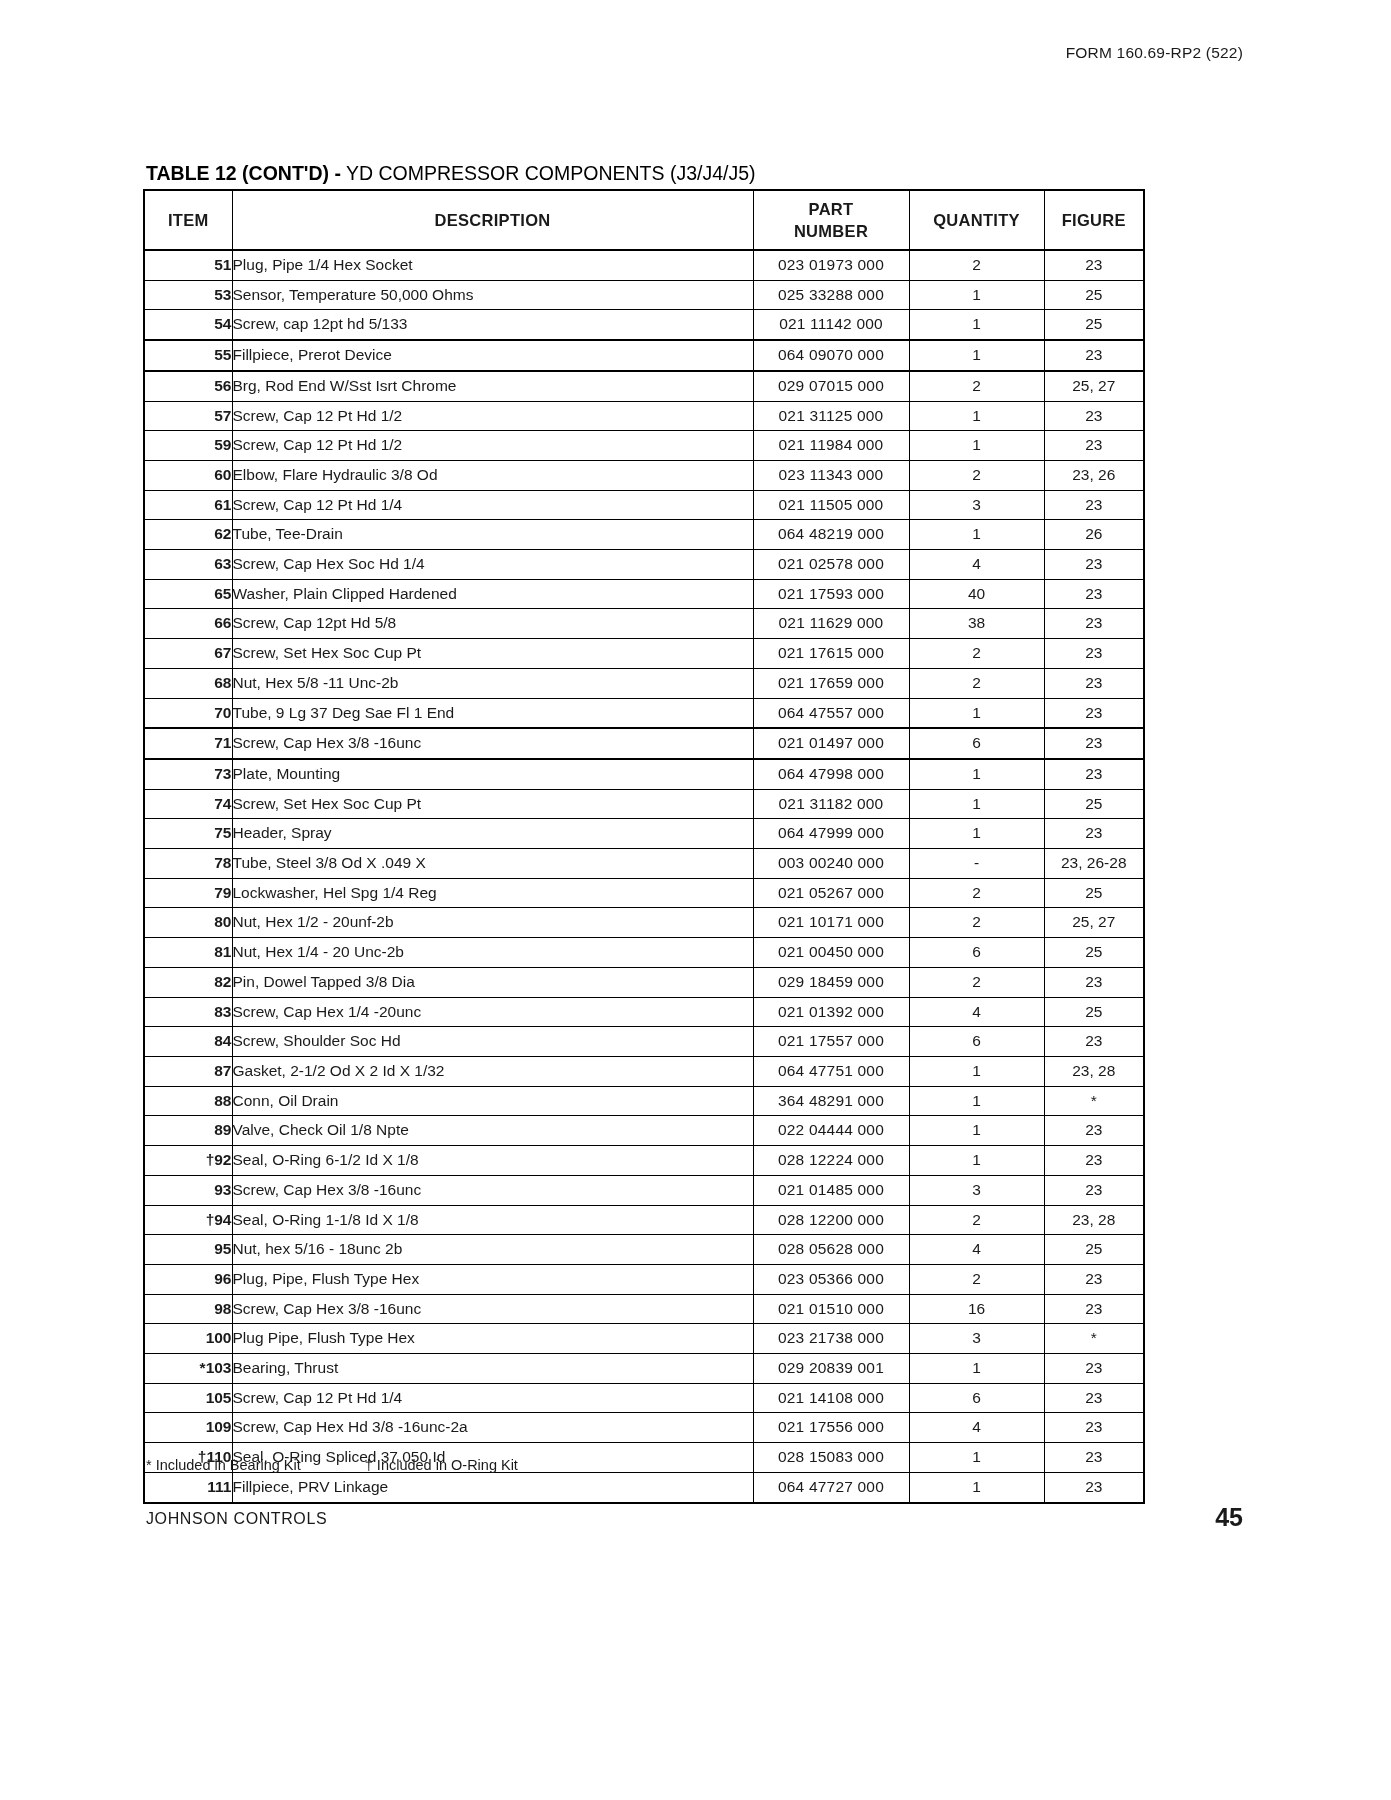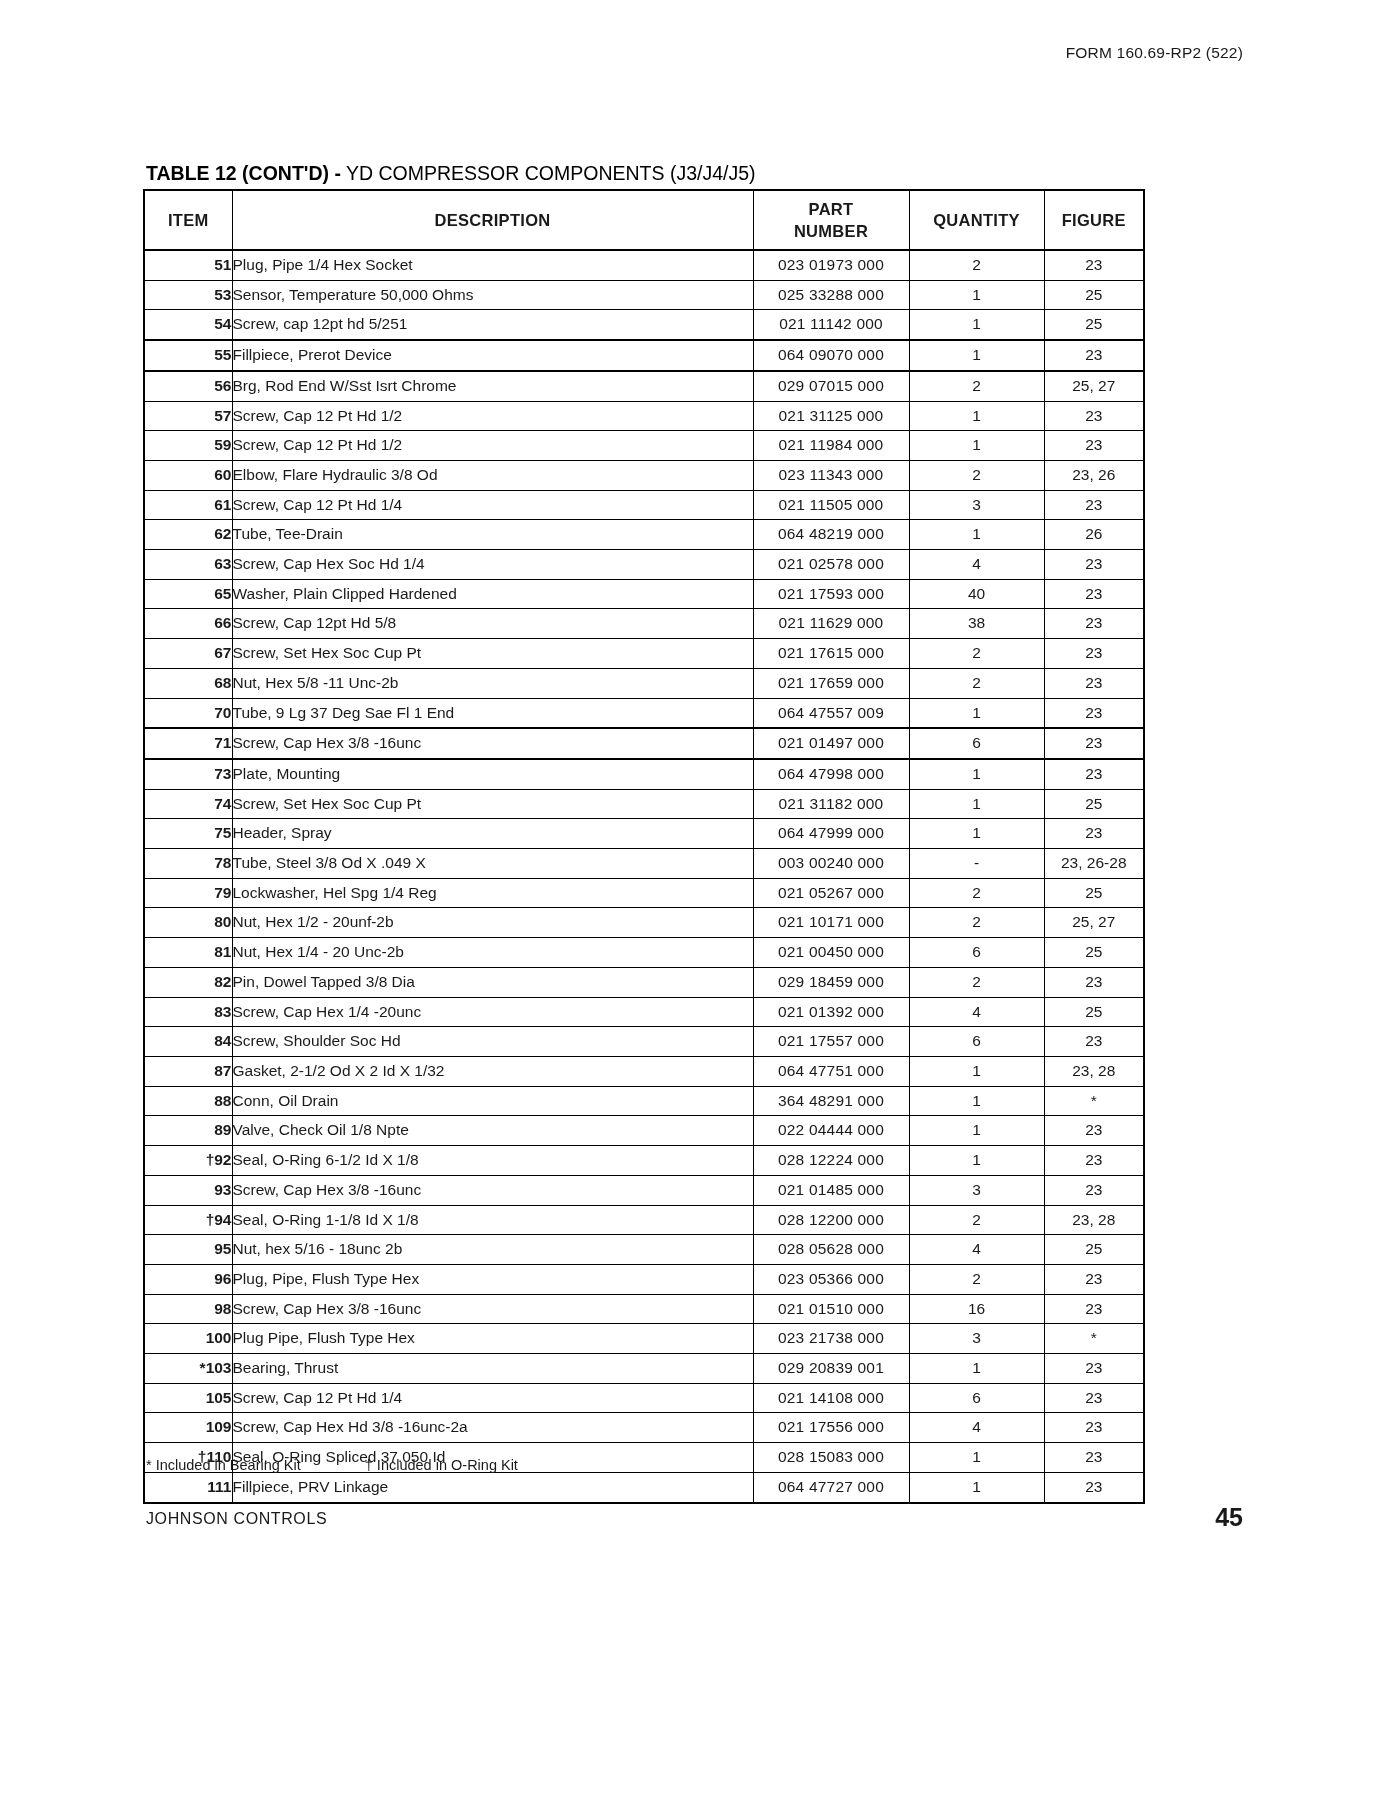--- a/index.html
+++ b/index.html
@@ -184,21 +184,21 @@
           </tr>
           <tr>
             <td class="item">53</td>
             <td class="desc">Sensor, Temperature 50,000 Ohms</td>
             <td class="part">025 33288 000</td>
             <td class="qty">1</td>
             <td class="fig">25</td>
           </tr>
           <tr>
             <td class="item">54</td>
-            <td class="desc">Screw, cap 12pt hd 5/251</td>
+            <td class="desc">Screw, cap 12pt hd 5/133</td>
             <td class="part">021 11142 000</td>
             <td class="qty">1</td>
             <td class="fig">25</td>
           </tr>
           <tr class="rule-top">
             <td class="item">55</td>
             <td class="desc">Fillpiece, Prerot Device</td>
             <td class="part">064 09070 000</td>
             <td class="qty">1</td>
             <td class="fig">23</td>
@@ -276,21 +276,21 @@
           <tr>
             <td class="item">68</td>
             <td class="desc">Nut, Hex 5/8 -11 Unc-2b</td>
             <td class="part">021 17659 000</td>
             <td class="qty">2</td>
             <td class="fig">23</td>
           </tr>
           <tr>
             <td class="item">70</td>
             <td class="desc">Tube, 9 Lg 37 Deg Sae Fl 1 End</td>
-            <td class="part">064 47557 009</td>
+            <td class="part">064 47557 000</td>
             <td class="qty">1</td>
             <td class="fig">23</td>
           </tr>
           <tr class="rule-top">
             <td class="item">71</td>
             <td class="desc">Screw, Cap Hex  3/8 -16unc</td>
             <td class="part">021 01497 000</td>
             <td class="qty">6</td>
             <td class="fig">23</td>
           </tr>

